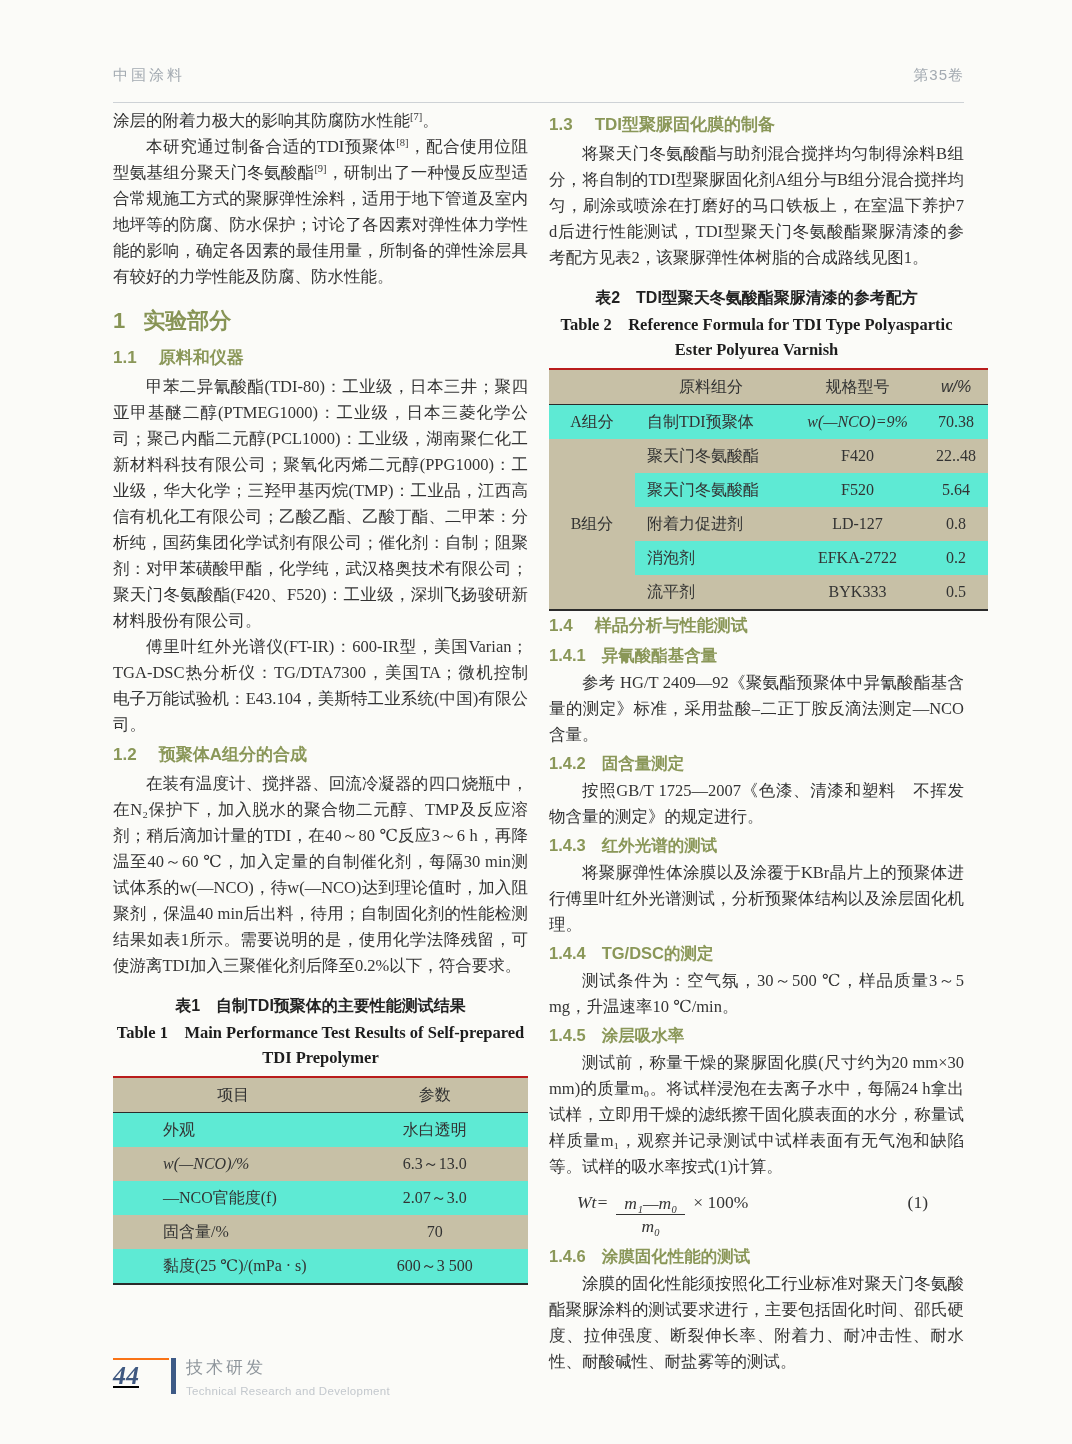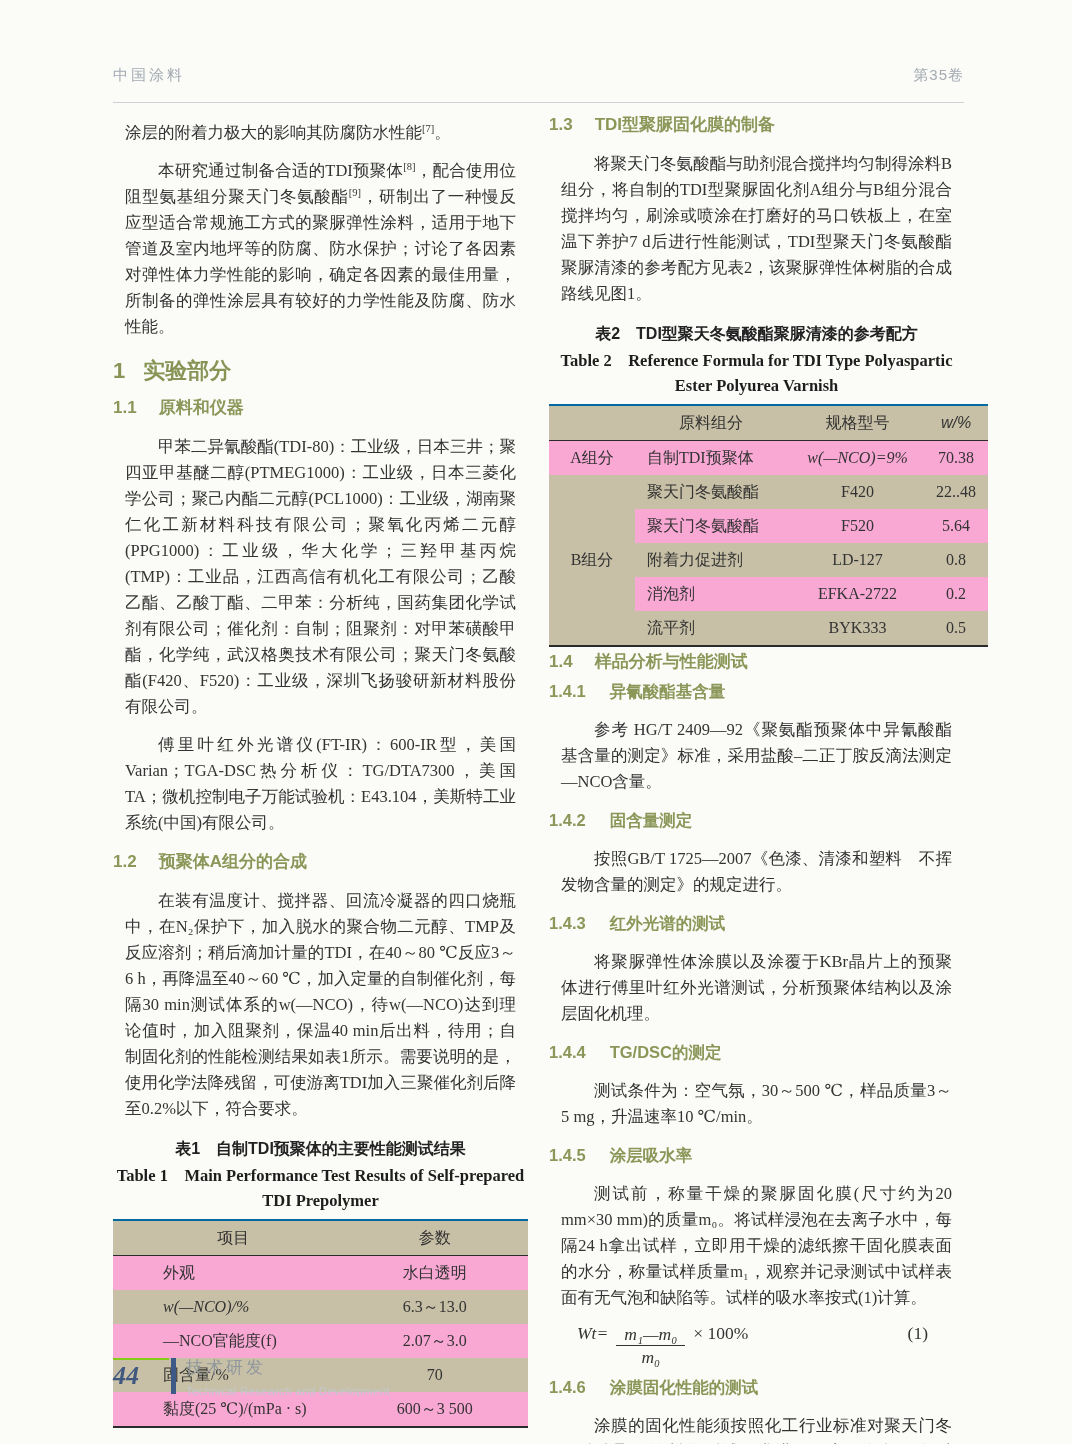--- a/index.html
+++ b/index.html
@@ -6,39 +6,39 @@
   body{width:1072px;height:1444px;background:#ffffff;font-family:"Liberation Serif","DejaVu Serif",serif;-webkit-font-smoothing:antialiased;}
   .page{position:relative;width:1072px;height:1444px;background:#fbfbf8;overflow:hidden;}
 
   
   .running-head{position:absolute;left:113px;right:108px;top:66px;display:flex;justify-content:space-between;align-items:flex-end;color:#a3aab1;font-size:15px;font-family:"Liberation Sans","DejaVu Sans",sans-serif;letter-spacing:3px;padding-bottom:17px;border-bottom:1px solid #ced2d6;}
   .running-head .vol{letter-spacing:1px;}
 
   
   .columns{position:absolute;left:113px;top:108px;width:851px;display:flex;gap:21px;}
   .col{width:415px;}
-  .para{font-size:16.5px;line-height:26px;color:#333;text-align:justify;margin:12px;}
+  .para{font-size:16.5px;line-height:26px;color:#333;text-align:justify;margin:0;}
   .indent{text-indent:2em;}
   sup.ref{font-size:10.5px;vertical-align:super;line-height:0;}
 
   .h1{display:flex;align-items:baseline;gap:18px;color:#879455;font-family:"Liberation Sans","DejaVu Sans",sans-serif;font-weight:bold;font-size:22px;margin:16px 0 8px 0;}
   .h2{display:flex;align-items:baseline;gap:22px;color:#8a9758;font-family:"Liberation Sans","DejaVu Sans",sans-serif;font-weight:bold;font-size:17px;line-height:28px;margin:3px 0 2px 0;}
-  .h3{display:flex;align-items:center;gap:24px;color:#8a9758;font-family:"Liberation Sans","DejaVu Sans",sans-serif;font-weight:bold;font-size:16.5px;line-height:27px;margin:2px 0 1px 0;}
+  .h3{display:flex;align-items:center;gap:16px;color:#8a9758;font-family:"Liberation Sans","DejaVu Sans",sans-serif;font-weight:bold;font-size:16.5px;line-height:27px;margin:2px 0 1px 0;}
 
   
   .tbl-title{margin-top:14px;margin-bottom:6px;text-align:center;}
   .tbl-title .cn{font-family:"Liberation Sans","DejaVu Sans",sans-serif;font-weight:bold;font-size:16px;color:#222;line-height:25px;}
   .tbl-title .en{font-family:"Liberation Serif","DejaVu Serif",serif;font-weight:bold;font-size:16.5px;color:#1d1d1d;line-height:25px;margin-top:2px;}
 
   table{border-collapse:collapse;width:100%;table-layout:fixed;}
-  .sci-table{border-top:2px solid #0369a1;border-bottom:2px solid #2b2b2b;font-size:16px;color:#333;}
+  .sci-table{border-top:2px solid #b91c1c;border-bottom:2px solid #2b2b2b;font-size:16px;color:#333;}
   .sci-table th{font-family:"Liberation Sans","DejaVu Sans",sans-serif;font-weight:normal;font-size:16px;color:#333;border-bottom:1.5px solid #2b2b2b;}
   .sci-table td,.sci-table th{height:34px;padding:0 4px;vertical-align:middle;}
   .shade{background:#c7c0a6;}
-  .white{background:#f9a8d4;}
+  .white{background:#5eead4;}
 
   
   .t1 .c1{width:54%;text-align:left;padding-left:50px;}
   .t1 .c2{width:46%;text-align:center;}
   .t1 th.c1{text-align:center;padding-left:16px;}
   .it{font-style:italic;font-family:"Liberation Serif","DejaVu Serif",serif;}
 
   
   .t2 .g{width:78px;text-align:center;}
   .t2 .n{width:152px;text-align:left;padding-left:12px;}
@@ -47,21 +47,21 @@
   .t2 th.n{text-align:center;padding-left:0;}
 
   
   .formula{display:flex;align-items:flex-start;margin:12px 0 6px 28px;font-family:"Liberation Serif","DejaVu Serif",serif;font-style:italic;font-size:17.5px;color:#333;}
   .frac{display:inline-flex;flex-direction:column;align-items:center;margin:0 8px;line-height:22px;}
   .frac .num{border-bottom:1.3px solid #333;padding:0 8px;}
   .formula .tag{margin-left:auto;margin-right:36px;font-style:normal;}
 
   
   .footer{position:absolute;left:113px;top:1358px;display:flex;align-items:flex-start;}
-  .pn-box{border-top:2px solid #84cc16;padding-top:3px;width:56px;}
+  .pn-box{border-top:2px solid #f97316;padding-top:3px;width:56px;text-decoration:underline;}
   .pn{font-family:"Liberation Serif","DejaVu Serif",serif;font-style:italic;font-weight:bold;font-size:26px;color:#3f5880;line-height:26px;}
   .vbar{width:5px;height:36px;background:#3d5a86;margin-left:2px;}
   .f-labels{margin-left:10px;font-family:"Liberation Sans","DejaVu Sans",sans-serif;}
   .f-cn{font-size:17px;color:#8f969c;letter-spacing:3px;line-height:20px;}
   .f-en{font-size:11.5px;color:#c3c8cd;margin-top:7px;letter-spacing:0.3px;}
 </style>
 </head>
 <body>
 
 <div class="page">

